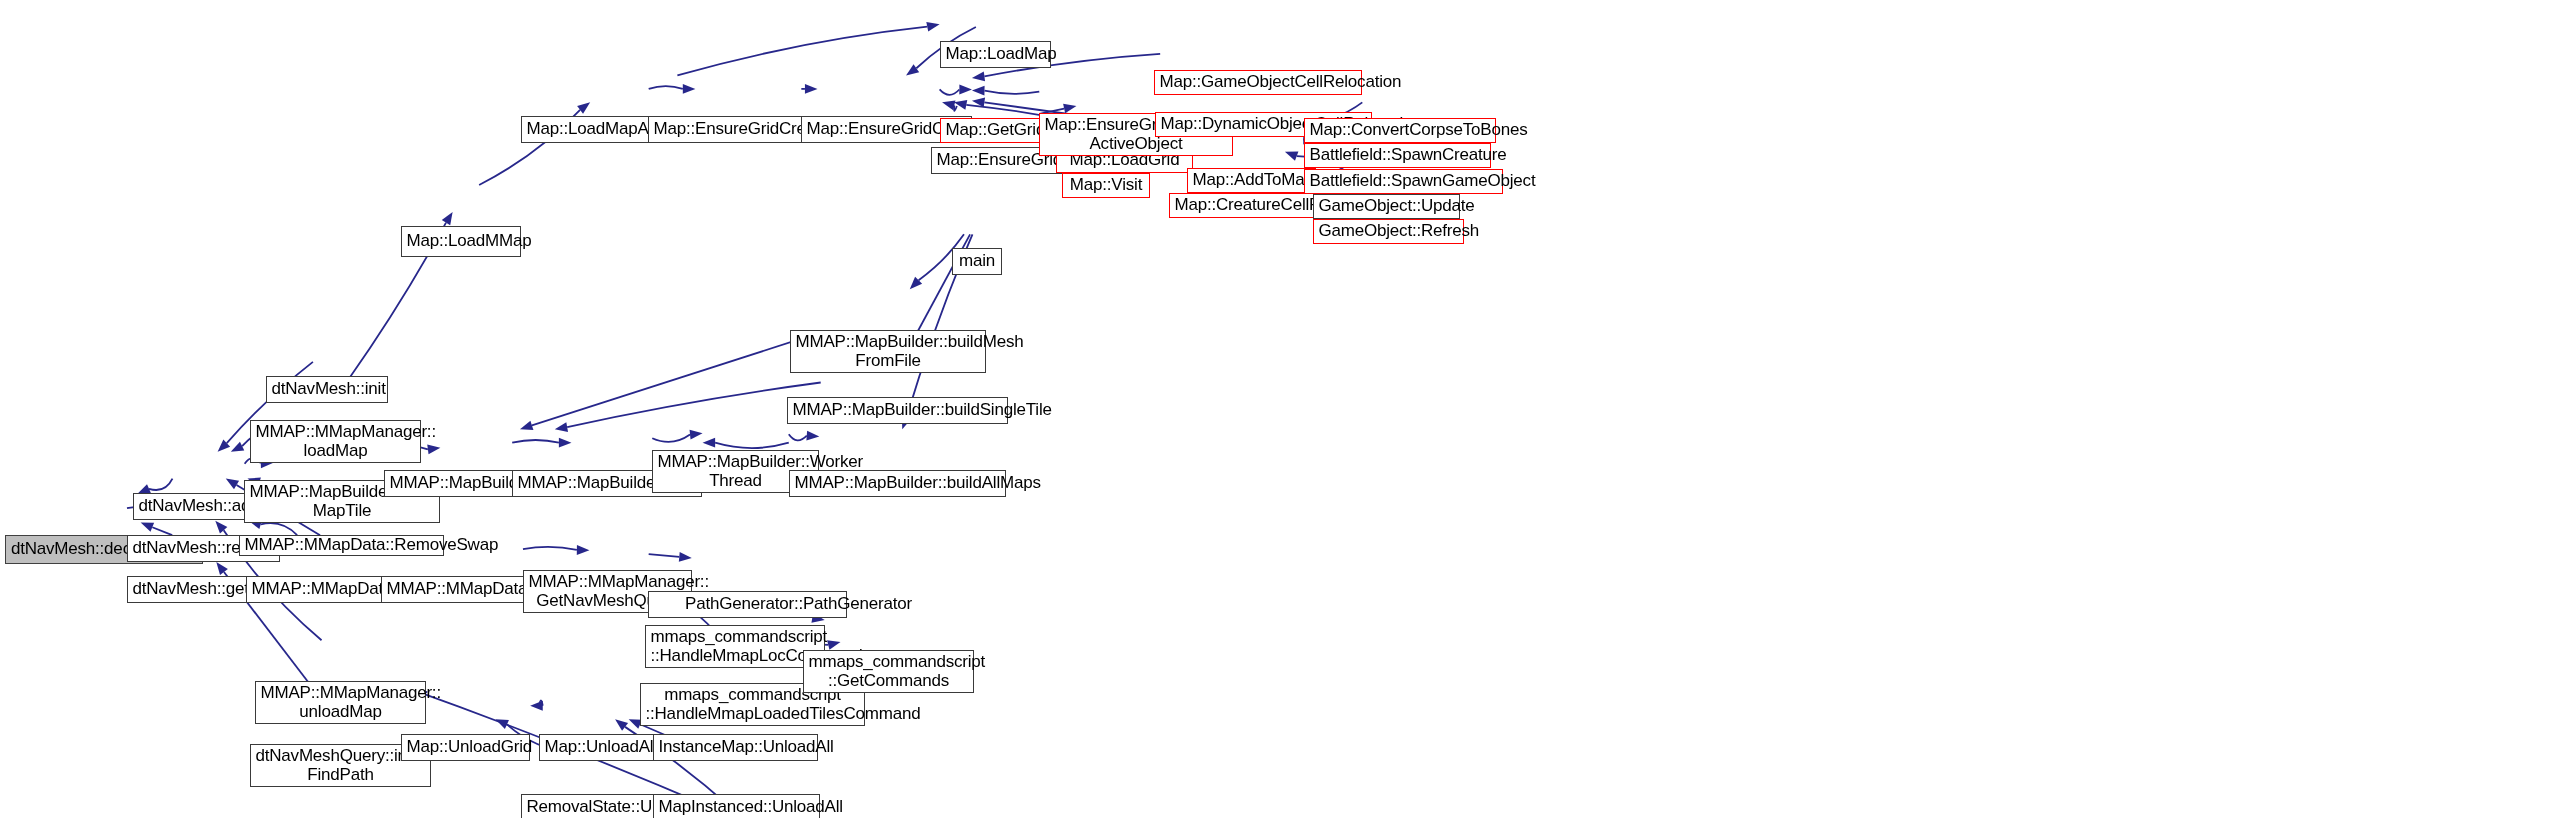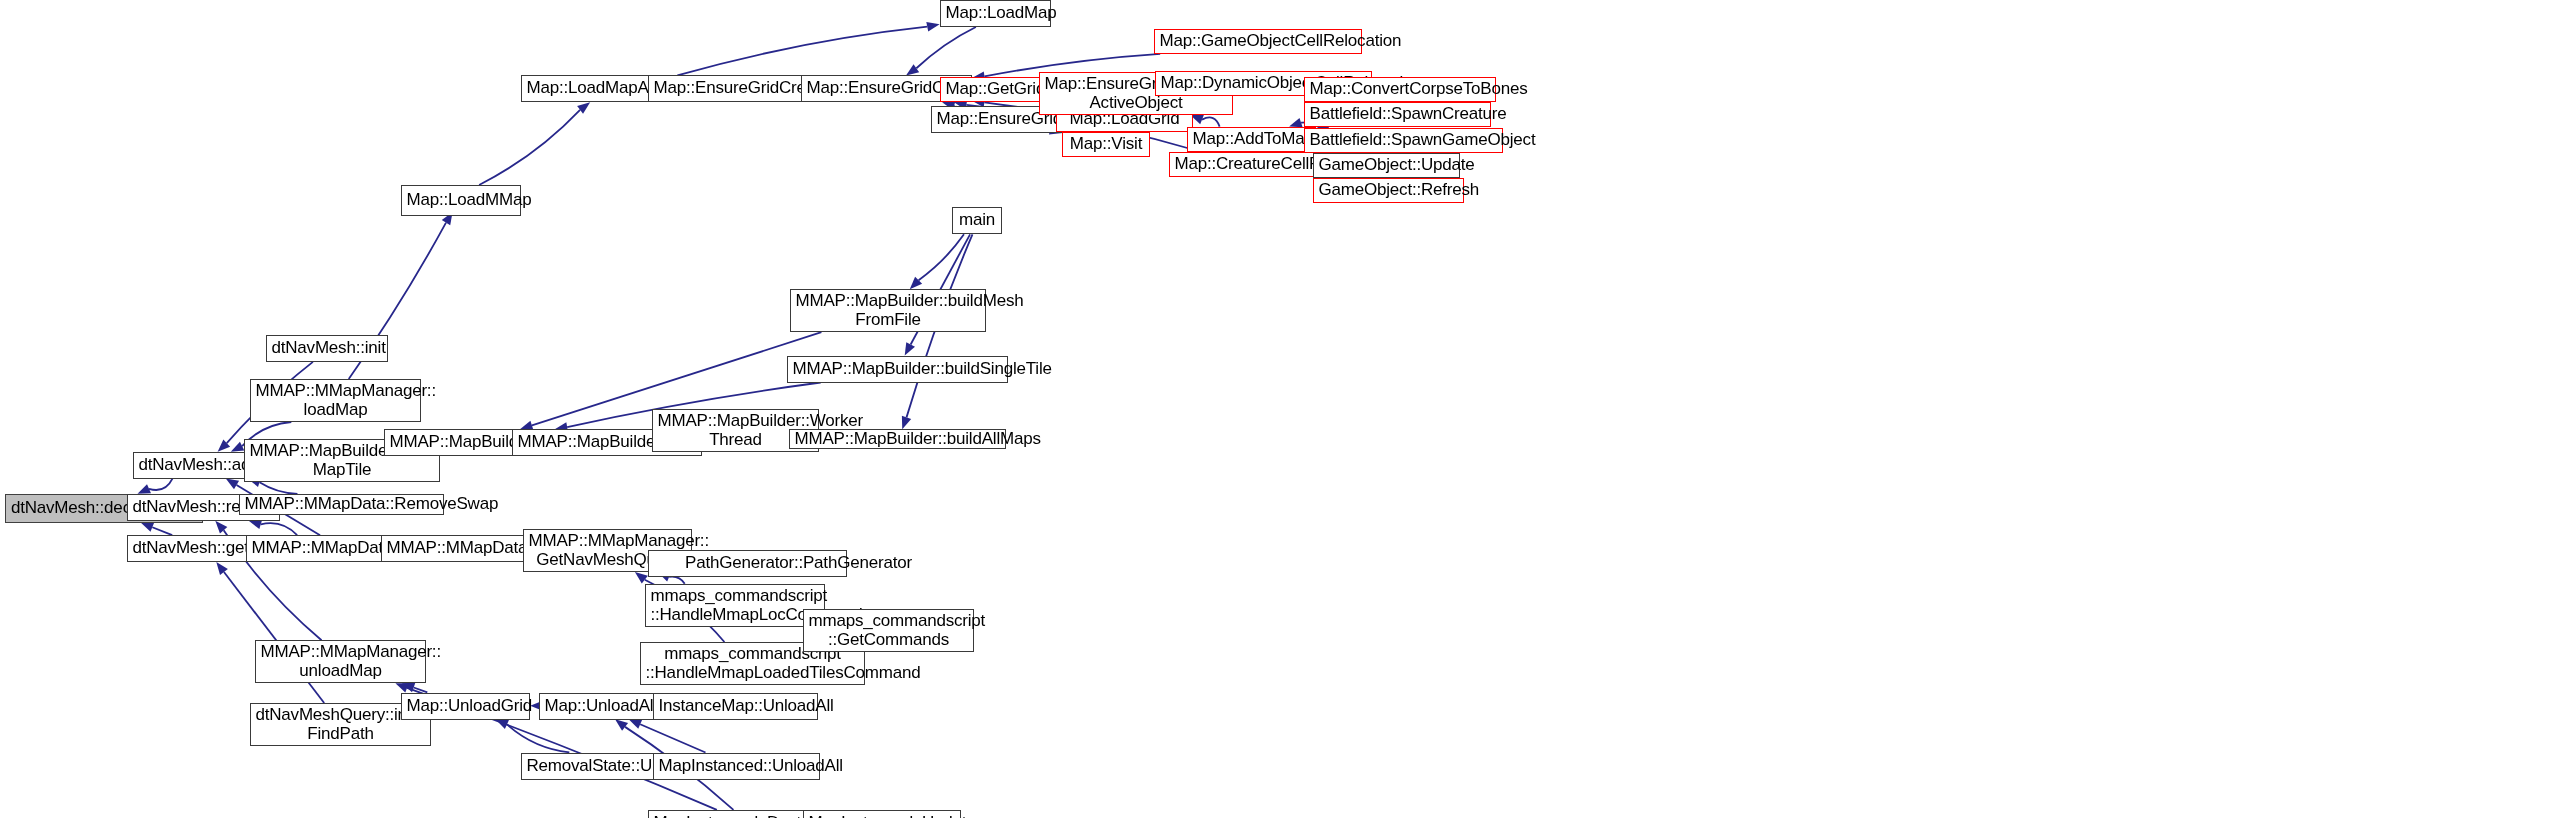--- a/index.html
+++ b/index.html
@@ -35,20 +35,21 @@
     text-align: center;
     background: #ffffff;
     border: 1.8px solid #000000;
     color: #000000;
     font-size: 17px;
     line-height: 1.08;
     letter-spacing: -0.2px;
     padding: 0 4.5px;
     white-space: pre-line;
     z-index: 5;
+    margin-top: 41px;
   }
   .node.red {
     border-color: #ff0000;
   }
   .node.dark {
     border-color: #3a3a3a;
   }
   .node.current {
     background: #bfbfbf;
     border-color: #404040;
@@ -218,21 +219,21 @@
 ::HandleMmapLoadedTilesCommand</span></div>
     <div class="node dark" style="left: 652px; top: 409px; width: 167px; height: 43px; justify-content: flex-end;"><span class="node-label">MMAP::MapBuilder::Worker
 Thread</span></div>
     <div class="node dark" style="left: 648px; top: 75px; width: 169px; height: 27px;"><span class="node-label">Map::EnsureGridCreated_i</span></div>
     <div class="node dark" style="left: 653px; top: 693px; width: 165px; height: 27px;"><span class="node-label">InstanceMap::UnloadAll</span></div>
     <div class="node dark" style="left: 653px; top: 753px; width: 167px; height: 27px;"><span class="node-label">MapInstanced::UnloadAll</span></div>
     <div class="node dark" style="left: 648px; top: 810px; width: 205px; height: 27px;"><span class="node-label">MapInstanced::DestroyInstance</span></div>
     <div class="node dark" style="left: 790px; top: 289px; width: 196px; height: 43px;"><span class="node-label">MMAP::MapBuilder::buildMesh
 FromFile</span></div>
     <div class="node dark" style="left: 787px; top: 356px; width: 221px; height: 27px;"><span class="node-label">MMAP::MapBuilder::buildSingleTile</span></div>
-    <div class="node dark" style="left: 789px; top: 429px; width: 217px; height: 20px;"><span class="node-label">MMAP::MapBuilder::buildAllMaps</span></div>
+    <div class="node dark" style="left: 789px; top: 429px; width: 217px; height: 27px;"><span class="node-label">MMAP::MapBuilder::buildAllMaps</span></div>
     <div class="node dark" style="left: 801px; top: 75px; width: 171px; height: 27px;"><span class="node-label">Map::EnsureGridCreated</span></div>
     <div class="node dark" style="left: 803px; top: 609px; width: 171px; height: 43px;"><span class="node-label">mmaps_commandscript
 ::GetCommands</span></div>
     <div class="node dark" style="left: 803px; top: 810px; width: 158px; height: 27px;"><span class="node-label">MapInstanced::Update</span></div>
     <div class="node dark" style="left: 940px; top: 0px; width: 111px; height: 27px;"><span class="node-label">Map::LoadMap</span></div>
     <div class="node dark" style="left: 931px; top: 106px; width: 163px; height: 27px;"><span class="node-label">Map::EnsureGridLoaded</span></div>
     <div class="node dark" style="left: 952px; top: 207px; width: 50px; height: 27px;"><span class="node-label">main</span></div>
     <div class="node red" style="left: 940px; top: 77px; width: 110px; height: 25px;"><span class="node-label">Map::GetGrid</span></div>
     <div class="node red" style="left: 1056px; top: 107px; width: 137px; height: 25px;"><span class="node-label">Map::LoadGrid</span></div>
     <div class="node red" style="left: 1062px; top: 132px; width: 88px; height: 25px;"><span class="node-label">Map::Visit</span></div>

